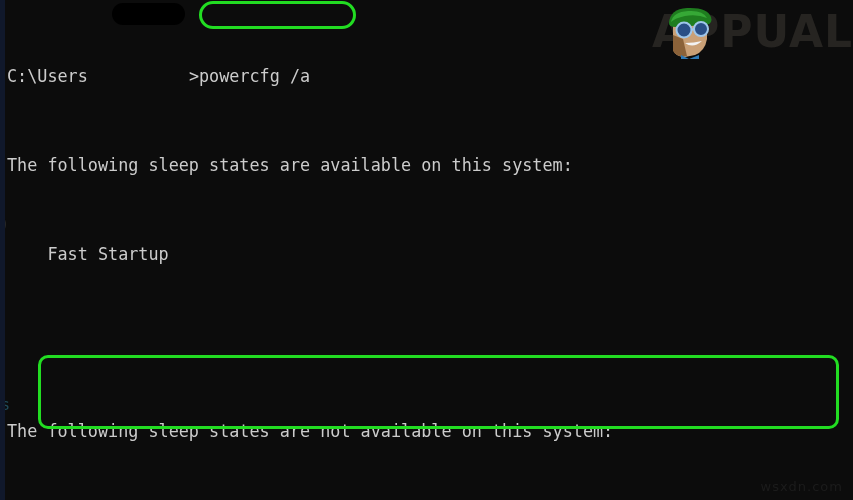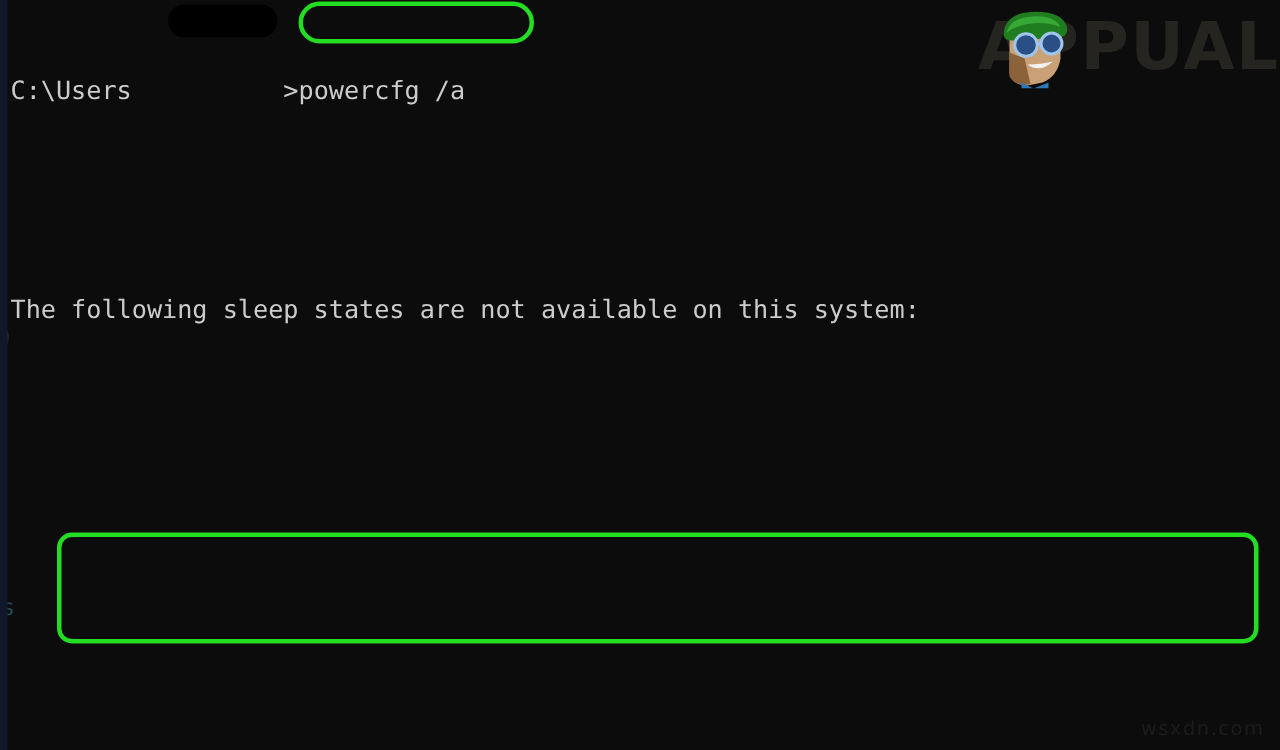--- a/index.html
+++ b/index.html
@@ -33,20 +33,21 @@
     color: #cccccc;
     font-size: 16.8px;
     line-height: 24.2px;
     white-space: pre;
     letter-spacing: 0px;
     z-index: 2;
   }
   .line {
     height: 24.2px;
     white-space: pre;
+    margin-top: 16px;
   }
   .line.blank { color: transparent; }
 
   
   .redaction-bar {
     position: absolute;
     left: 112px;
     top: 3px;
     width: 73px;
     height: 22px;
@@ -154,20 +155,22 @@
       <line x1="30" y1="25" x2="33" y2="24" stroke="#9fc6ea" stroke-width="2"></line>
 
       <path d="M24 38 Q32 44 41 36 Q33 38 24 38 Z" fill="#f2f2f2"></path>
 
       <path d="M20 50 L28 54 L38 50 L38 54 L20 54 Z" fill="#2f79b5"></path>
     </svg>
   </div>
 
   <div class="console-text">
     <div class="line"><span>C:\Users</span><span>          </span><span>&gt;</span><span>powercfg /a</span></div>
+    <div class="line">The following sleep states are available on this system:</div>
+    <div class="line">    Fast Startup</div>
     <div class="line blank"></div>
     <div class="line">The following sleep states are not available on this system:</div>
     
     
     
     
     
     
     
     

